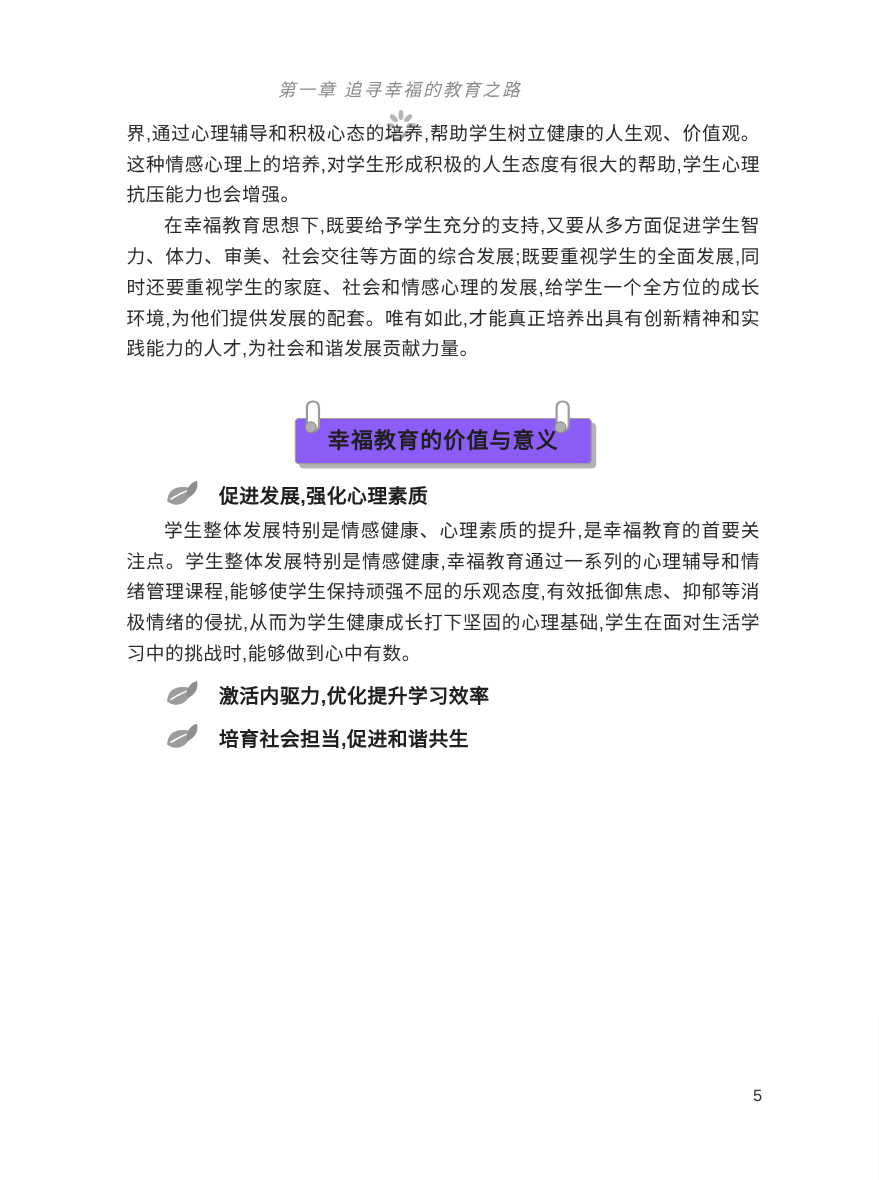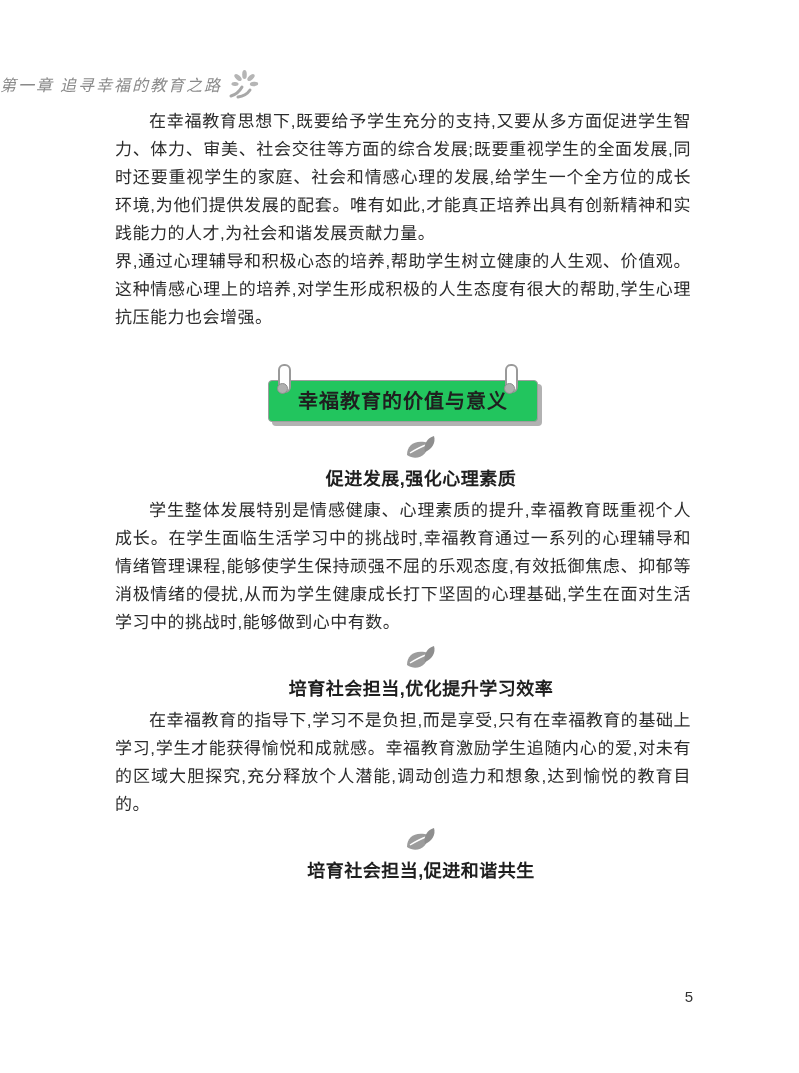--- a/index.html
+++ b/index.html
@@ -13,23 +13,24 @@
     font-family: "Liberation Sans", sans-serif;
     color: #2b2b2b;
   }
   
   .running-header {
     position: absolute;
     top: 68px;
     left: 0;
     right: 72px;
     display: flex;
-    justify-content: flex-start;
+    justify-content: space-between;
     align-items: center;
     gap: 6px;
+    flex-direction: column;
   }
   .chapter-label {
     font-family: "Liberation Serif", serif;
     font-style: italic;
     font-size: 16px;
     letter-spacing: 2px;
     color: #8a8a8a;
   }
   .flower-ornament { width: 32px; height: 32px; flex: 0 0 auto; }
 
@@ -53,21 +54,21 @@
   
   .sign-wrap {
     position: relative;
     width: 270px;
     margin: 48px auto 14px auto;
   }
   .sign-box {
     position: relative;
     border: 1px solid #9e9e9e;
     border-radius: 4px;
-    background: #22c55e;
+    background: #8b5cf6;
     box-shadow: 4px 4px 0 #b2b2b2;
     padding: 6px 10px;
     text-align: center;
     font-size: 20px;
     font-weight: bold;
     line-height: 28px;
     letter-spacing: 1px;
     color: #1f1f1f;
   }
   .pin {
@@ -90,28 +91,27 @@
     background: #b0b0b0;
     border: 1px solid #8f8f8f;
   }
   .pin-left  { left: 10px; }
   .pin-right { right: 20px; }
 
   
   .subhead {
     display: flex;
     align-items: center;
-    gap: 0;
+    gap: 17px;
     margin: 9px 0 3px 36px;
     font-size: 18px;
     font-weight: bold;
     line-height: 30px;
     color: #1f1f1f;
     letter-spacing: 0.5px;
-    flex-direction: column;
   }
   .leaf-icon { width: 31px; height: 28px; flex: 0 0 auto; }
 
   
   .page-number {
     position: absolute;
     top: 988px;
     right: 106px;
     font-size: 15px;
     color: #333333;
@@ -136,22 +136,22 @@
         <g fill="none" stroke="#a8a8a8" stroke-width="3" stroke-linecap="round">
           <path d="M3,28 Q10,26 14,19"></path>
           <path d="M10,29 Q18,28 22,22"></path>
         </g>
       </svg>
     </span>
   </div>
 
   <div class="content">
 
+    <p class="para no-indent">界,通过心理辅导和积极心态的培养,帮助学生树立健康的人生观、价值观。这种情感心理上的培养,对学生形成积极的人生态度有很大的帮助,学生心理抗压能力也会增强。</p>
     <p class="para">在幸福教育思想下,既要给予学生充分的支持,又要从多方面促进学生智力、体力、审美、社会交往等方面的综合发展;既要重视学生的全面发展,同时还要重视学生的家庭、社会和情感心理的发展,给学生一个全方位的成长环境,为他们提供发展的配套。唯有如此,才能真正培养出具有创新精神和实践能力的人才,为社会和谐发展贡献力量。</p>
-    <p class="para no-indent">界,通过心理辅导和积极心态的培养,帮助学生树立健康的人生观、价值观。这种情感心理上的培养,对学生形成积极的人生态度有很大的帮助,学生心理抗压能力也会增强。</p>
 
     <div class="sign-wrap">
       <span class="pin pin-left">
           <span class="pin-dot"></span>
         </span>
       <span class="pin pin-right">
           <span class="pin-dot"></span>
         </span>
       <div class="sign-box">幸福教育的价值与意义</div>
     </div>
@@ -160,33 +160,32 @@
     <div class="subhead">
       <span class="leaf-icon">
         <svg viewBox="0 0 31 28" width="31" height="28">
           <path d="M1,19 C1,8 10,3 23,7 C22,19 11,26 1,19 Z" fill="#9c9c9c"></path>
           <path d="M4,17 C9,14 14,11 20,9" fill="none" stroke="#ffffff" stroke-width="1.4"></path>
           <path d="M28,0 C21,2 17,9 19,16 C26,13 30,7 28,0 Z" fill="#8e8e8e"></path>
         </svg>
       </span>
       <span>促进发展,强化心理素质</span>
     </div>
-    <p class="para">学生整体发展特别是情感健康、心理素质的提升,幸福教育既重视个人成长。在学生面临生活学习中的挑战时,幸福教育通过一系列的心理辅导和情绪管理课程,能够使学生保持顽强不屈的乐观态度,有效抵御焦虑、抑郁等消极情绪的侵扰,从而为学生健康成长打下坚固的心理基础,学生在面对生活学习中的挑战时,能够做到心中有数。</p>
+    <p class="para">学生整体发展特别是情感健康、心理素质的提升,是幸福教育的首要关注点。学生整体发展特别是情感健康,幸福教育通过一系列的心理辅导和情绪管理课程,能够使学生保持顽强不屈的乐观态度,有效抵御焦虑、抑郁等消极情绪的侵扰,从而为学生健康成长打下坚固的心理基础,学生在面对生活学习中的挑战时,能够做到心中有数。</p>
 
     <div class="subhead">
       <span class="leaf-icon">
         <svg viewBox="0 0 31 28" width="31" height="28">
           <path d="M1,19 C1,8 10,3 23,7 C22,19 11,26 1,19 Z" fill="#9c9c9c"></path>
           <path d="M4,17 C9,14 14,11 20,9" fill="none" stroke="#ffffff" stroke-width="1.4"></path>
           <path d="M28,0 C21,2 17,9 19,16 C26,13 30,7 28,0 Z" fill="#8e8e8e"></path>
         </svg>
       </span>
-      <span>培育社会担当,优化提升学习效率</span>
-    </div>
-    <p class="para">在幸福教育的指导下,学习不是负担,而是享受,只有在幸福教育的基础上学习,学生才能获得愉悦和成就感。幸福教育激励学生追随内心的爱,对未有的区域大胆探究,充分释放个人潜能,调动创造力和想象,达到愉悦的教育目的。</p>
+      <span>激活内驱力,优化提升学习效率</span>
+    </div>
 
     <div class="subhead">
       <span class="leaf-icon">
         <svg viewBox="0 0 31 28" width="31" height="28">
           <path d="M1,19 C1,8 10,3 23,7 C22,19 11,26 1,19 Z" fill="#9c9c9c"></path>
           <path d="M4,17 C9,14 14,11 20,9" fill="none" stroke="#ffffff" stroke-width="1.4"></path>
           <path d="M28,0 C21,2 17,9 19,16 C26,13 30,7 28,0 Z" fill="#8e8e8e"></path>
         </svg>
       </span>
       <span>培育社会担当,促进和谐共生</span>

